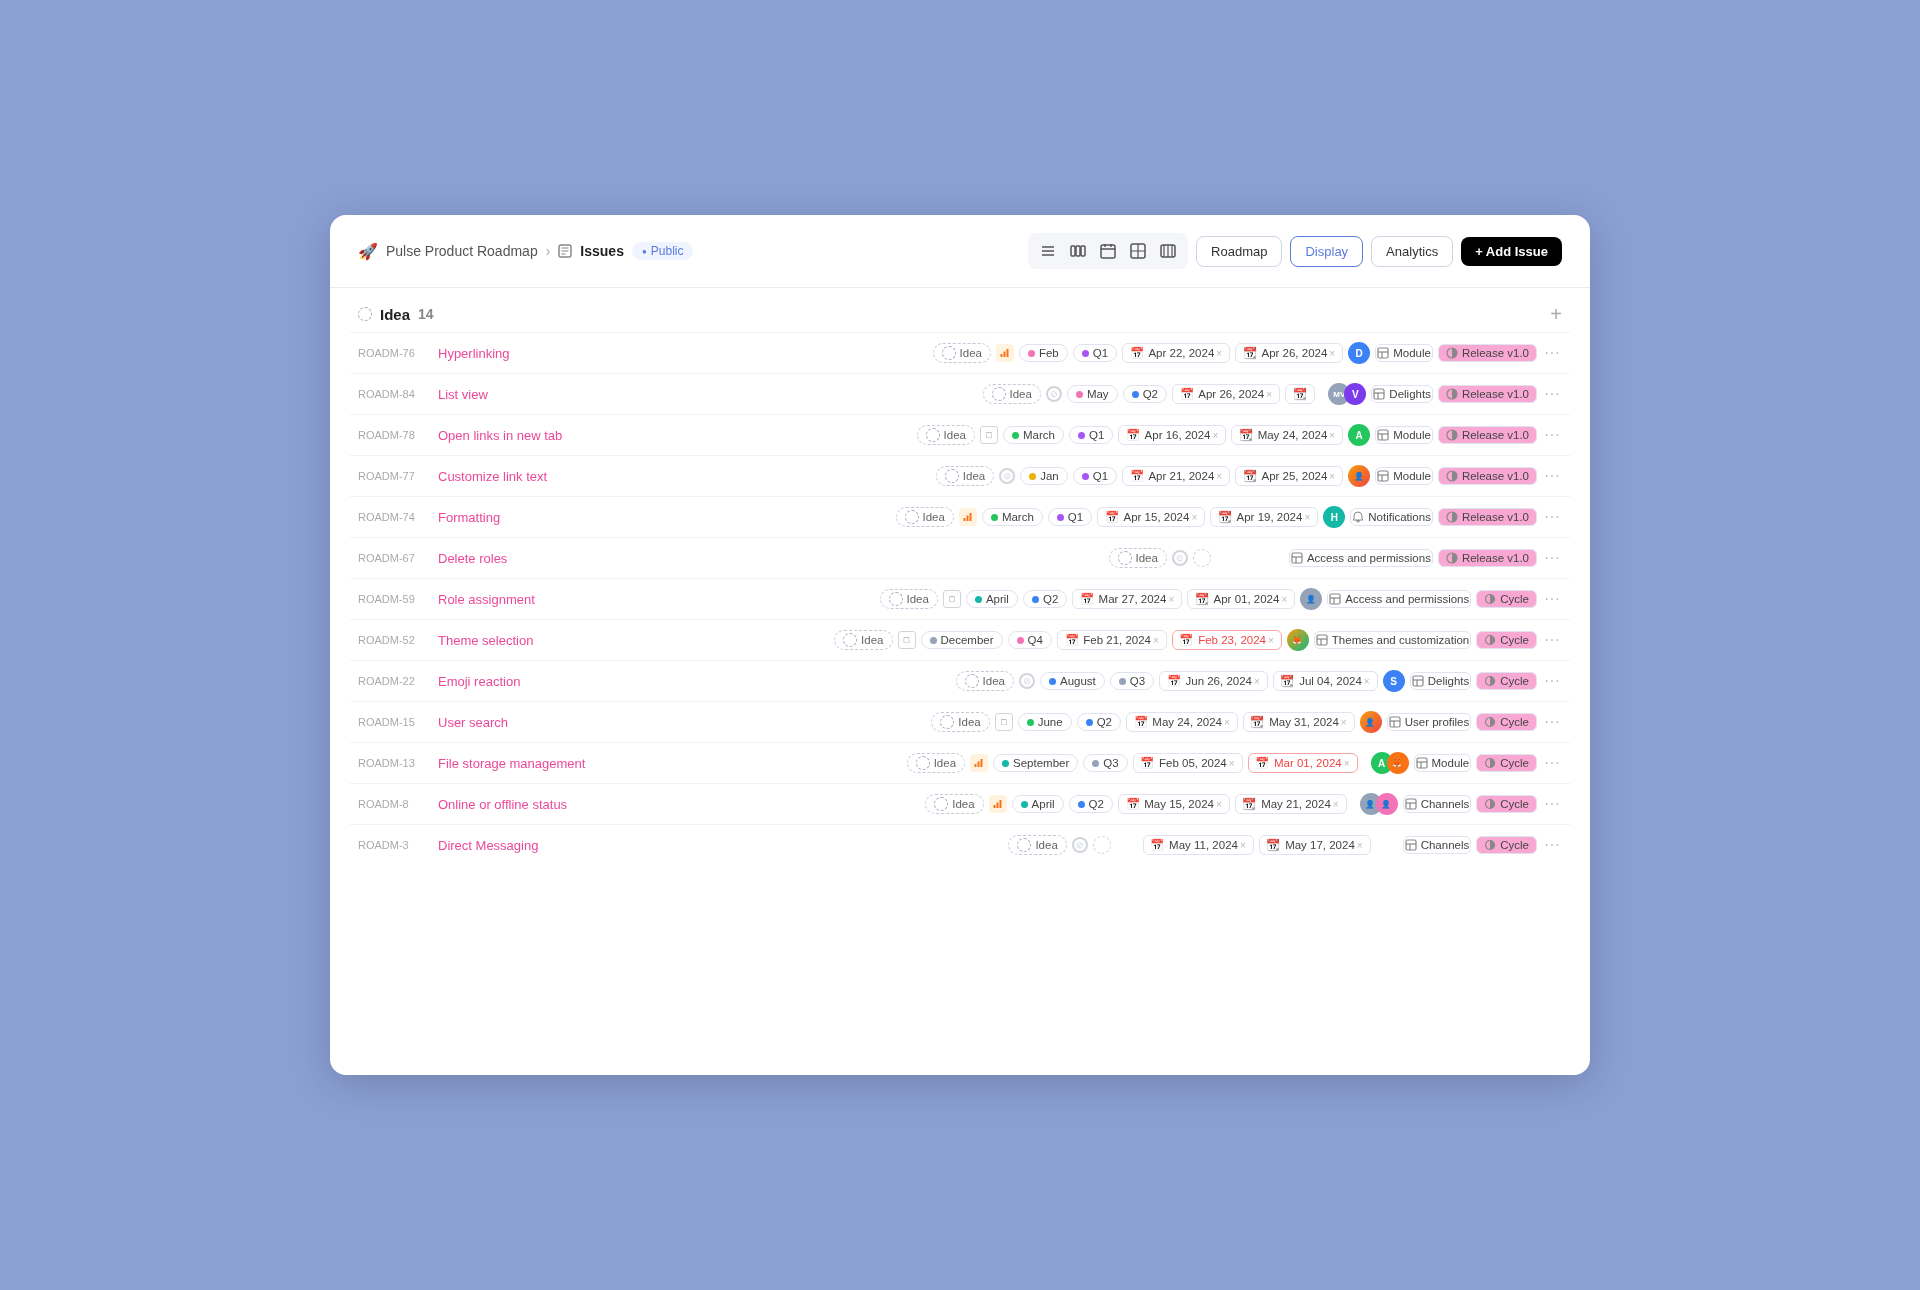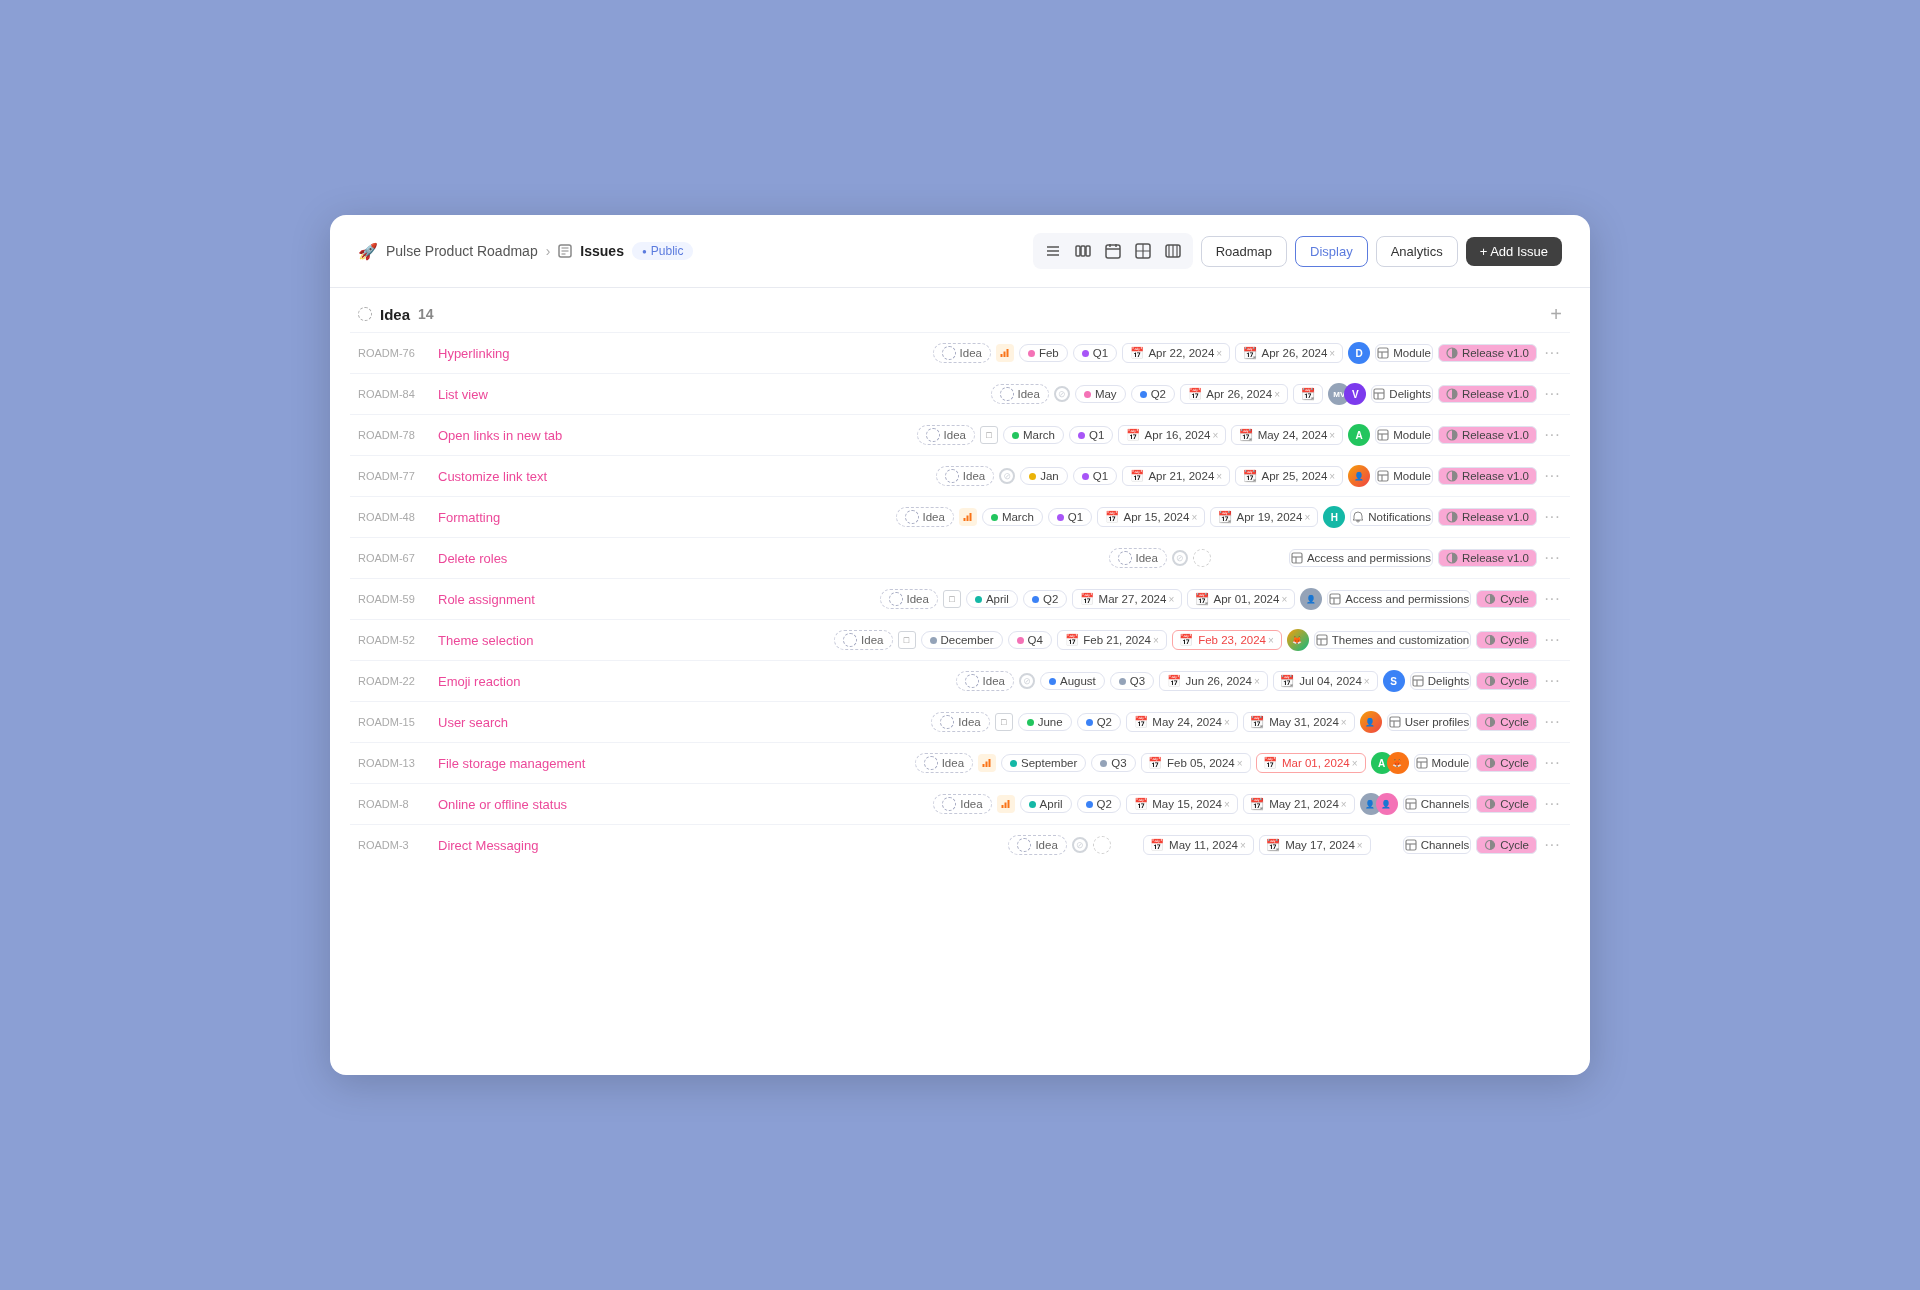--- a/index.html
+++ b/index.html
@@ -85,24 +85,24 @@
       display: flex;
       align-items: center;
       gap: 5px;
     }
     .btn-outline-blue {
       border: 1.5px solid #5b7bde;
       color: #5b7bde;
       background: #fff;
     }
     .btn-solid-blue {
-      background: #404040;
+      background: #000000;
       color: #fff;
       border: none;
-      font-weight: 400;
+      font-weight: 700;
     }
     .analytics-btn {
       background: #fff;
       border: 1px solid #d0d4e0;
       color: #333;
     }
     .table-wrapper {
       padding: 0 20px 20px;
     }
     .group-header {
@@ -228,21 +228,21 @@
       color: #fff;
       flex-shrink: 0;
     }
     .avatar-stack {
       display: flex;
       flex-direction: row;
     }
     .avatar-stack .avatar {
       margin-left: -6px;
     }
-    .avatar-stack .avatar:first-child { margin-left: 0; }
+    .avatar-stack .avatar:first-child { margin-left: 8px; }
     .module-tag {
       display: inline-flex;
       align-items: center;
       gap: 4px;
       padding: 2px 1px;
       border-radius: 6px;
       font-size: 11.5px;
       background: #fff;
       border: 1px solid #e0e3ef;
       color: #444;
@@ -477,21 +477,21 @@
             </svg> Module</span>
         <span class="release-tag"><svg width="12" height="12" viewBox="0 0 12 12">
               <circle cx="6" cy="6" r="5" fill="none" stroke="#888" stroke-width="1.2"></circle>
               <path d="M 6 1 A 5 5 0 0 1 6 11" fill="#888"></path>
             </svg> Release v1.0</span>
         <button class="more-btn">···</button>
       </div>
     </div>
 
     <div class="issue-row">
-      <span class="issue-id">ROADM-48</span>
+      <span class="issue-id">ROADM-74</span>
       <span class="issue-title">Formatting</span>
       <div class="tags-row">
         <span class="tag tag-idea"><span class="idea-icon"></span> Idea</span>
         <span class="priority-icon prio-orange">
             <svg width="10" height="10" viewBox="0 0 10 10">
               <rect x="0.5" y="6" width="2" height="3" fill="#f97316"></rect>
               <rect x="3.5" y="3.5" width="2" height="5.5" fill="#f97316"></rect>
               <rect x="6.5" y="1" width="2" height="8" fill="#f97316"></rect>
             </svg>
           </span>

